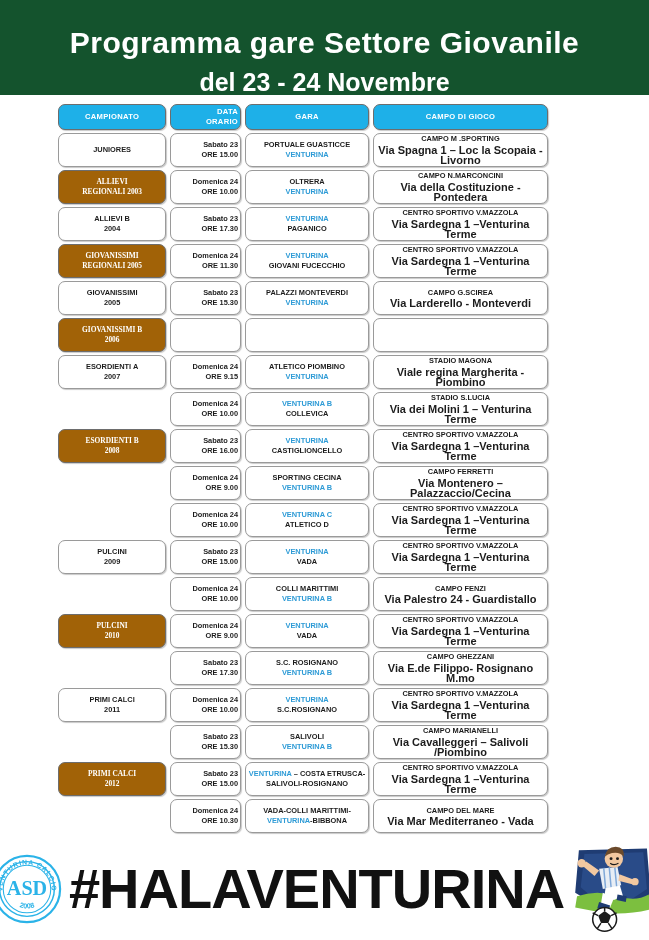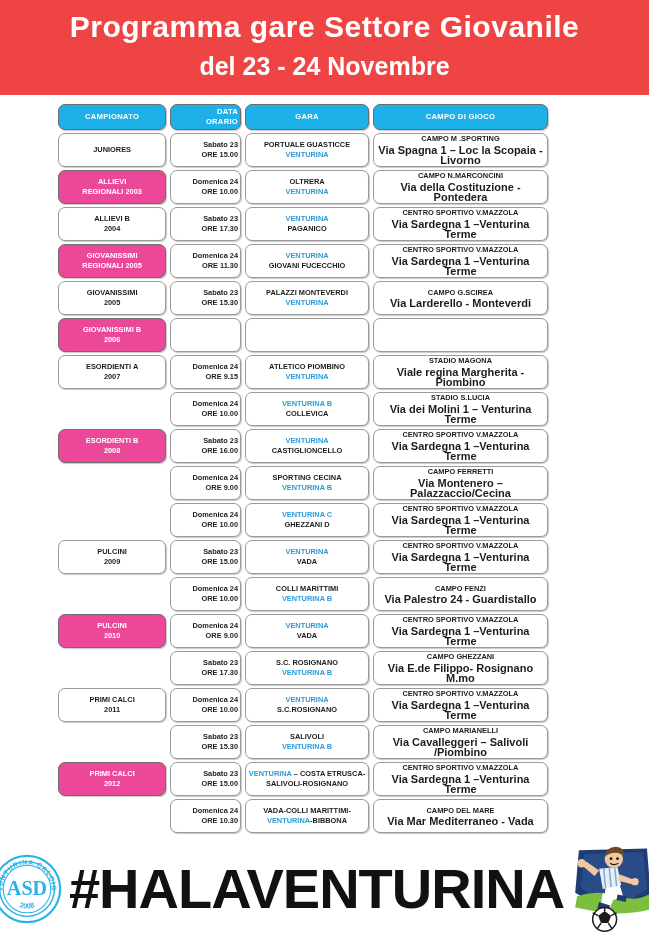--- a/index.html
+++ b/index.html
@@ -15,25 +15,25 @@
     position: relative;
   }
 
   
   #header-banner {
     position: absolute;
     left: 0;
     top: 0;
     width: 649px;
     height: 95px;
-    background: #ef4444;
+    background: #14532d;
     color: #ffffff;
     text-align: center;
     box-sizing: border-box;
-    padding-top: 6px;
+    padding-top: 22px;
   }
   #header-title {
     font-size: 30px;
     font-weight: bold;
     letter-spacing: 0.5px;
     line-height: 42px;
     white-space: nowrap;
   }
   #header-subtitle {
     font-size: 25px;
@@ -70,23 +70,24 @@
     padding: 2px 2px;
     line-height: 10.5px;
     box-shadow: 1px 1px 1px rgba(0,0,0,0.22);
   }
   .cell.no-box {
     border: none;
     background: transparent;
     box-shadow: none;
   }
   .cell.hl {
-    background: #ec4899;
+    background: #a16207;
     color: #ffffff;
     border-color: #6d6d6d;
+    font-family: Liberation Serif, serif;
   }
   .cell.head {
     background: #1EB0E8;
     color: #ffffff;
     border-color: #6d6d6d;
     font-size: 7.6px;
     letter-spacing: 0.3px;
   }
 
   .col-campionato { width: 110px; margin-right: 4px; }
@@ -345,21 +346,21 @@
         </div>
       </div>
       <div class="table-row">
         <div class="cell row-std col-campionato no-box"></div>
         <div class="cell row-std col-data">
           <div>Domenica 24</div>
           <div>ORE 10.00</div>
         </div>
         <div class="cell row-std col-gara">
           <div class="line-blue">VENTURINA  C</div>
-          <div class="line-dark">GHEZZANI D</div>
+          <div class="line-dark">ATLETICO D</div>
         </div>
         <div class="cell row-std col-campo">
           <div>CENTRO SPORTIVO V.MAZZOLA</div>
           <div class="addr">Via Sardegna 1 –Venturina Terme</div>
         </div>
       </div>
       <div class="table-row">
         <div class="cell row-std col-campionato">
           <div>PULCINI</div>
           <div>2009</div>

